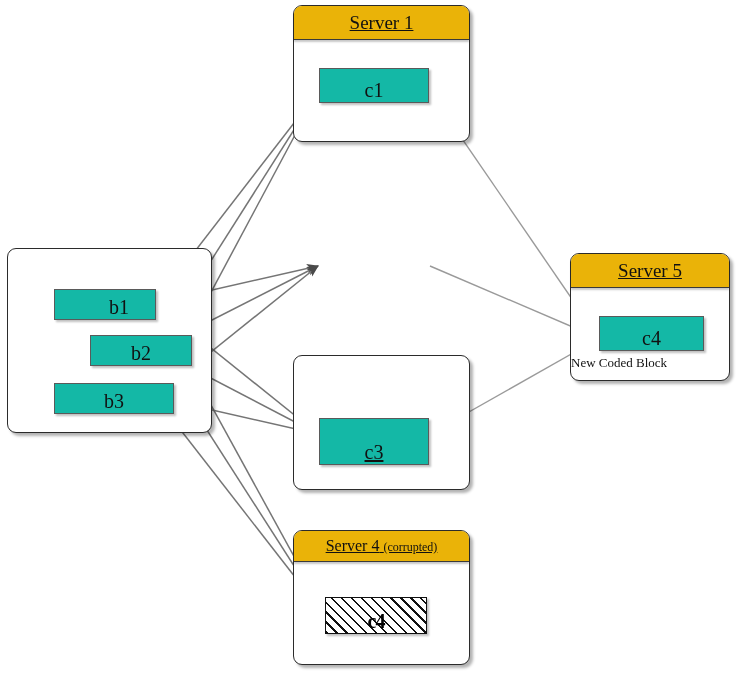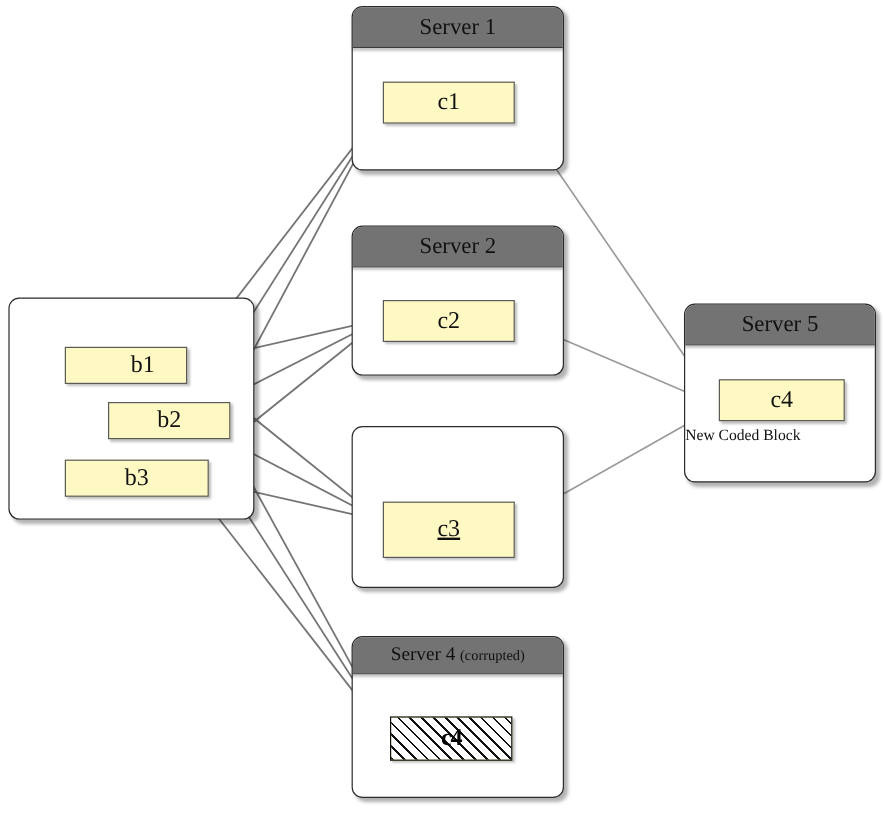--- a/index.html
+++ b/index.html
@@ -41,48 +41,49 @@
     position: absolute;
     left: 0;
     top: 0;
     right: 0;
     height: 34px;
     line-height: 33px;
     text-align: center;
     box-sizing: border-box;
     border-bottom: 1.3px solid #3a3a3a;
     border-radius: 8px 8px 0 0;
-    background: #737373;
+    background: #eab308;
     box-shadow: 0 2px 2px rgba(0,0,0,0.22);
     font-size: 19px;
     white-space: nowrap;
     overflow: hidden;
+    text-decoration: underline;
   }
   .node-title.small {
     font-size: 16px;
     height: 31px;
     line-height: 30px;
     text-align: center;
   }
   .node-title .suffix {
     font-size: 12px;
   }
 
   
   .block {
     position: absolute;
     box-sizing: border-box;
-    background: #fef9c3;
+    background: #14b8a6;
     border: 1.2px solid #5a5a5a;
     box-shadow: 2px 2px 2px rgba(0,0,0,0.25);
     text-align: center;
     font-size: 20px;
     z-index: 4;
     display: flex;
-    align-items: center;
+    align-items: flex-end;
     justify-content: center;
   }
   .block.hatched {
     background-image: repeating-linear-gradient(
         45deg,
         #111111 0px, #111111 1.6px,
         #ffffff 1.6px, #ffffff 7.0px);
     border: 1.5px solid #111111;
   }
   .block.hatched .block-label {
@@ -146,44 +147,38 @@
     </div>
   </div>
 
   <div class="node" style="left:293px; top:5px; width:177px; height:137px;">
     <div class="node-title">Server 1</div>
     <div class="block" style="left:25px; top:62px; width:110px; height:35px;">
       <span class="block-label">c1</span>
     </div>
   </div>
 
-  <div class="node" style="left:293px; top:188px; width:177px; height:125px;">
-    <div class="node-title">Server 2</div>
-    <div class="block" style="left:25px; top:61px; width:110px; height:35px;">
-      <span class="block-label">c2</span>
-    </div>
-  </div>
 
   <div class="node" style="left:293px; top:355px; width:177px; height:135px;">
     <div class="block" style="left:25px; top:62px; width:110px; height:47px;text-decoration:underline;">
       <span class="block-label">c3</span>
     </div>
   </div>
 
   <div class="node" style="left:293px; top:530px; width:177px; height:135px;">
     <div class="node-title small">
       <span>Server 4</span>
       <span class="suffix">(corrupted)</span>
     </div>
     <div class="block hatched" style="left:31px; top:66px; width:102px; height:37px;">
       <span class="block-label">c4</span>
     </div>
   </div>
 
-  <div class="node" style="left:570px; top:253px; width:160px; height:149px;">
+  <div class="node" style="left:570px; top:253px; width:160px; height:128px;">
     <div class="node-title">Server 5</div>
     <div class="block" style="left:28px; top:62px; width:105px; height:35px;">
       <span class="block-label">c4</span>
     </div>
     <div class="caption" style="left:0; right:0; top:101px;">New Coded Block</div>
   </div>
 
 </div>
 
 </body></html>

